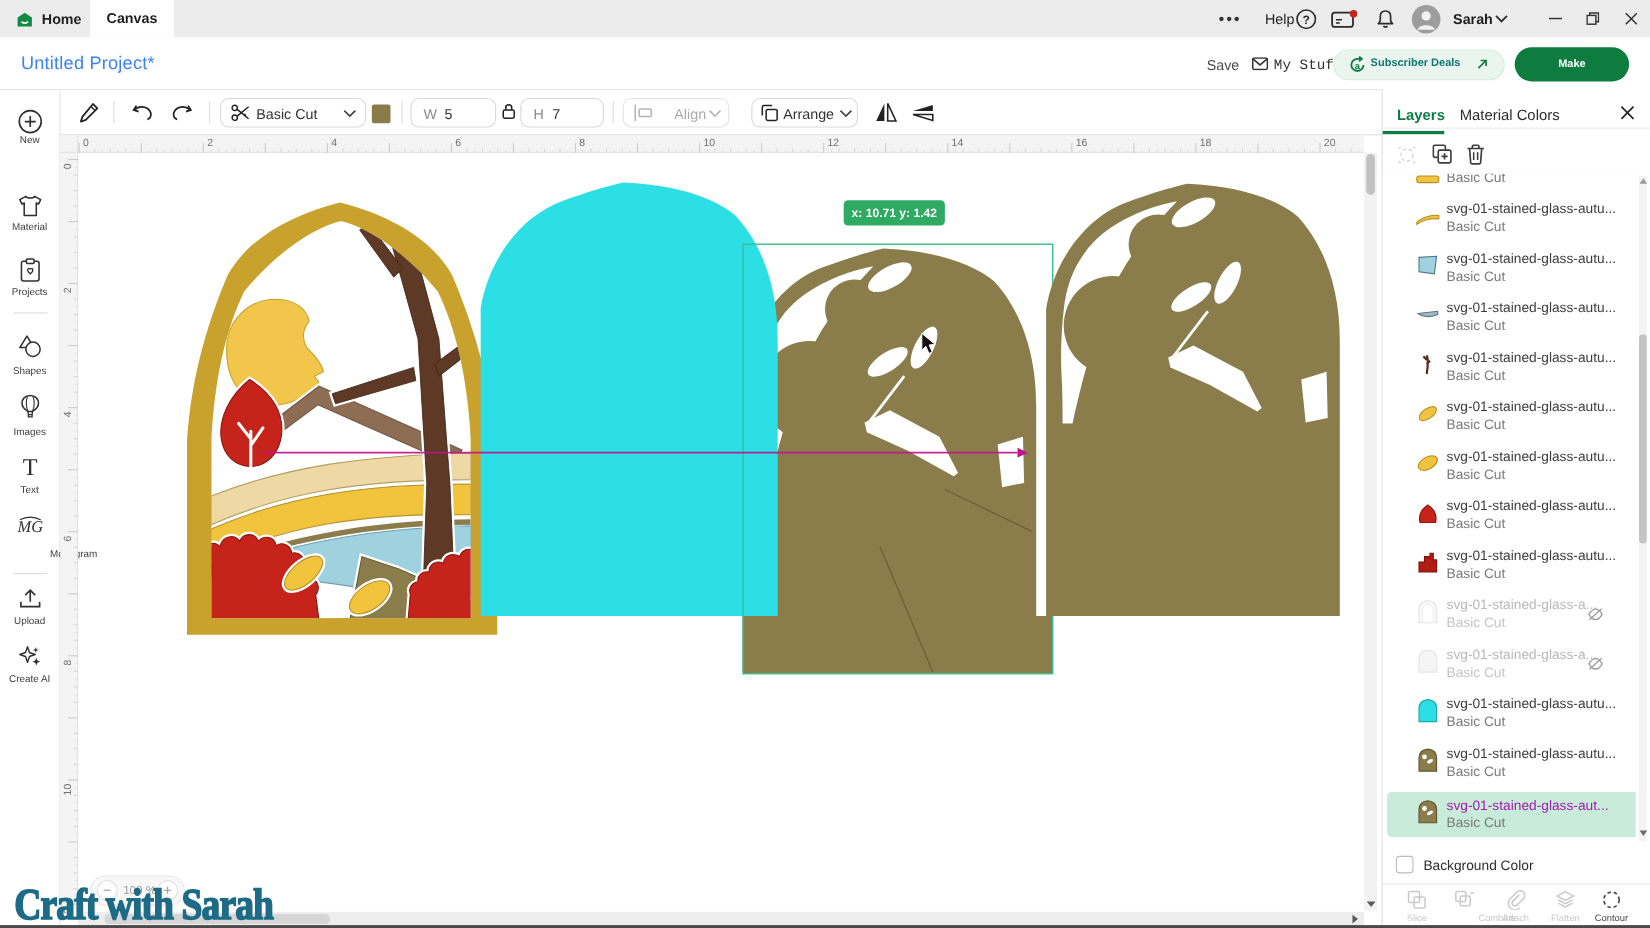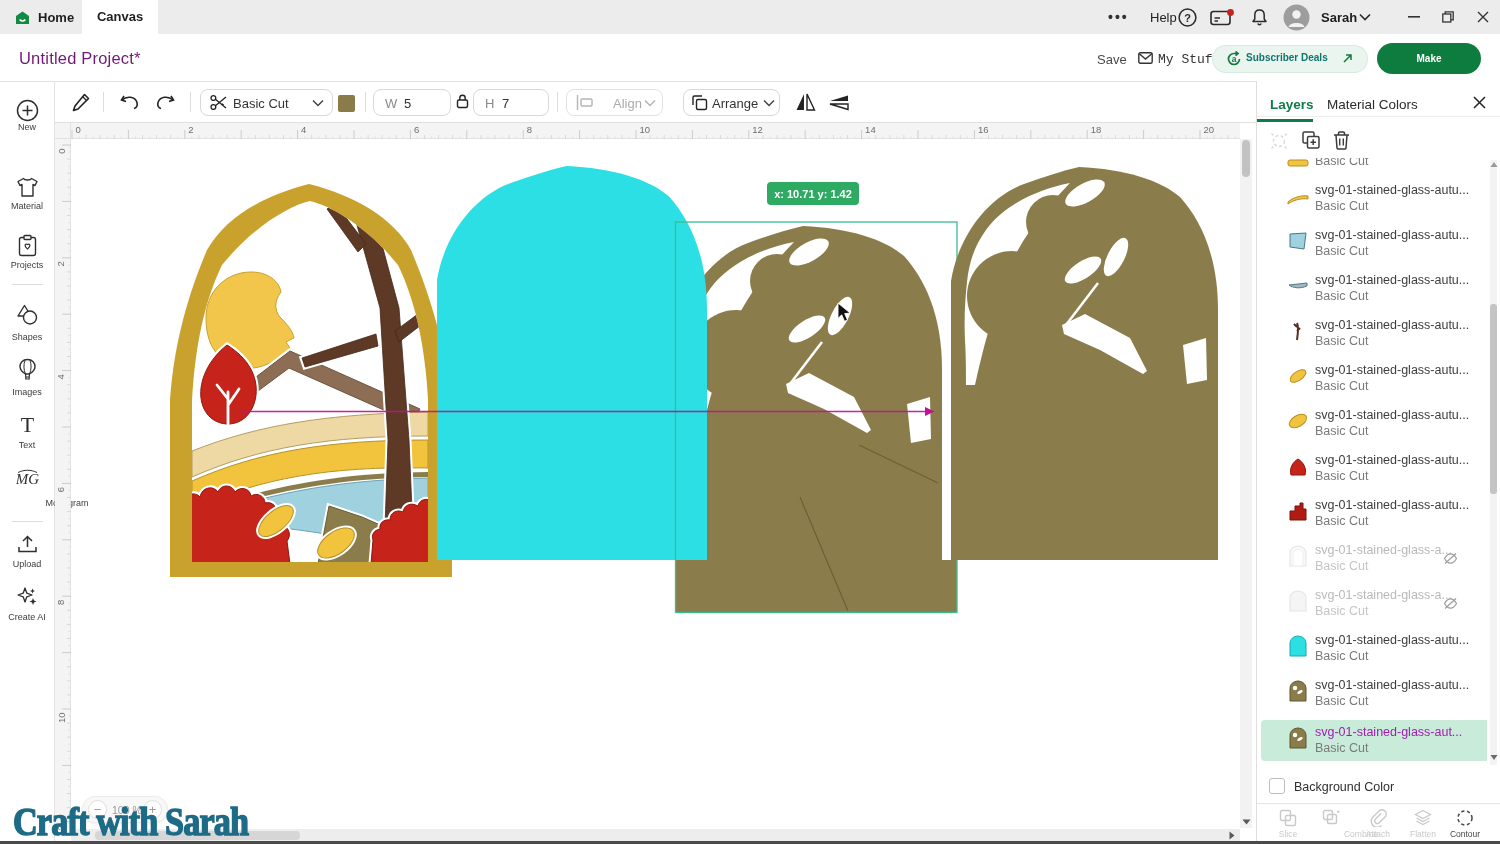--- a/index.html
+++ b/index.html
@@ -65,21 +65,21 @@
     <rect width="12" height="1.6" fill="#333"></rect>
   </svg>
 <svg class="gi" style="left:1442px;top:11px" width="12" height="12" viewBox="0 0 12 12">
     <rect x="0.8" y="3" width="8" height="8" fill="none" stroke="#333" stroke-width="1.3"></rect>
     <path d="M3.2,3 V0.8 H11.2 V8.8 H9" fill="none" stroke="#333" stroke-width="1.3"></path>
   </svg>
 <svg class="gi" style="left:1477px;top:11px" width="12" height="12" viewBox="0 0 12 12">
     <path d="M1,1 L11,11 M11,1 L1,11" stroke="#333" stroke-width="1.4"></path>
   </svg>
 <div id="row2"></div>
-<div class="abs" style="left:19px;top:49px;font-size:16.5px;font-weight:500;color:#701a75;letter-spacing:0.2px;">Untitled Project*</div>
+<div class="abs" style="left:19px;top:49px;font-size:16.5px;font-weight:500;color:#3b82f6;letter-spacing:0.2px;">Untitled Project*</div>
 <div class="abs" style="left:1097px;top:52px;font-size:13px;color:#4a4a4a;">Save</div>
 <svg class="gi" style="left:1138px;top:52px" width="15" height="12" viewBox="0 0 15 12">
     <rect x="0.8" y="0.8" width="13.4" height="10.4" rx="1.5" fill="none" stroke="#333" stroke-width="1.4"></rect>
     <path d="M1,1.5 L7.5,7 L14,1.5" fill="none" stroke="#333" stroke-width="1.4"></path>
   </svg>
 <div class="abs" style="left:1158px;top:52px;font-size:13px;color:#333;font-family:Liberation Mono, monospace;">My Stuff</div>
 <div class="abs" style="left:1212px;top:45px;width:156px;height:28px;background:#e9f5ee;border:1px solid #d2eadccc;border-radius:14px;"></div>
 <svg class="gi" style="left:1226px;top:51px" width="16" height="16" viewBox="0 0 16 16">
     <path d="M13.5,8 A5.5,5.5 0 1 1 8,2.5 L11,2.5" fill="none" stroke="#0f7b41" stroke-width="1.7"></path>
     <path d="M9.5,0.5 L12,2.5 L9.5,4.7" fill="none" stroke="#0f7b41" stroke-width="1.7"></path>

